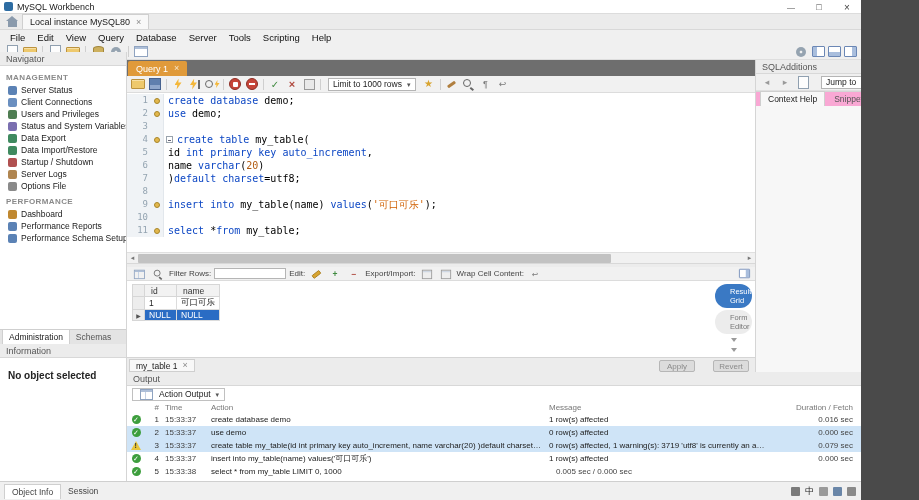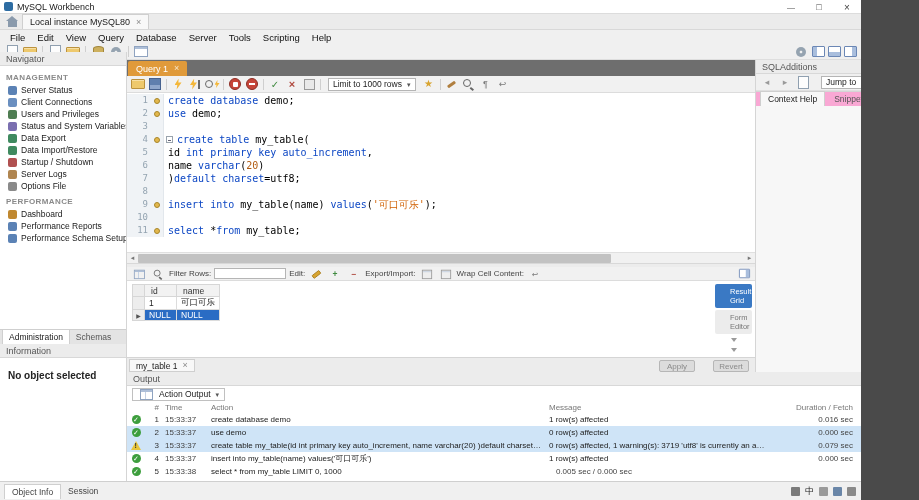--- a/index.html
+++ b/index.html
@@ -125,21 +125,21 @@
 .rgtoolbar .tbi{transform:scale(.85)}
 .rg-input{width:72px;height:11px;border:1px solid #b5b5b5;background:#fff;font-size:8px}
 .rgarea{height:76px;background:#fff;position:relative;padding:3px 0 0 5px;flex:none}
 .rgarea table{border-collapse:collapse}
 .rg-gutter-h{width:12px;background:#ededed;border:1px solid #d6d6d6}
 .rg-th{background:#f2f2f2;border:1px solid #d6d6d6;font-size:8.5px;font-weight:normal;color:#333;padding:0 6px;height:12px;text-align:left;min-width:32px}
 .rg-td{border:1px solid #dcdcdc;font-size:8.5px;padding:0 4px;height:11px;min-width:32px;color:#222}
 .rg-td.sel{background:#2a6cc4;color:#fff}
 .rg-gutter{width:12px;background:#ededed;border:1px solid #d6d6d6;font-size:6px;color:#555;text-align:center}
 .vtabs{position:absolute;right:3px;top:3px;width:37px;display:flex;flex-direction:column;gap:2px}
-.vtab{font-size:7.5px;text-align:center;padding:3px 15px;line-height:1.2;color:#777;background:#ececec;border-radius:2px}
+.vtab{font-size:7.5px;text-align:center;padding:3px 15px;line-height:1.2;color:#777;background:#ececec;border-radius:12px}
 .vtab.active{background:#3a79c4;color:#fff}
 .chev{width:0;height:0;border-left:3px solid transparent;border-right:3px solid transparent;border-top:4px solid #9a9a9a;margin:2px auto}
 .mytabstrip{height:15px;background:#ececec;border-top:1px solid #d5d5d5;display:flex;align-items:flex-end;padding-left:2px;position:relative;flex:none}
 .mytab{height:13px;background:#f8f8f8;border:1px solid #cfcfcf;display:flex;align-items:center;gap:5px;padding:0 6px;font-size:8.5px;color:#222}
 .strip-btns{position:absolute;right:6px;display:flex;gap:18px}
 .gbtn{width:36px;height:12px;background:#dcdcdc;border:1px solid #b6b6b6;color:#8a8a8a;font-size:8px;display:flex;align-items:center;justify-content:center;border-radius:2px}
 
 
 .rightpanel{position:absolute;top:60px;left:755px;width:164px;height:312px;background:#f7f7f7;border-left:1px solid #d5d5d5;display:flex;flex-direction:column}
 .rp-toolbar{height:17px;display:flex;align-items:center;gap:2px;padding:0 3px;background:#f0f0f0;border-bottom:1px solid #e0e0e0;flex:none}

